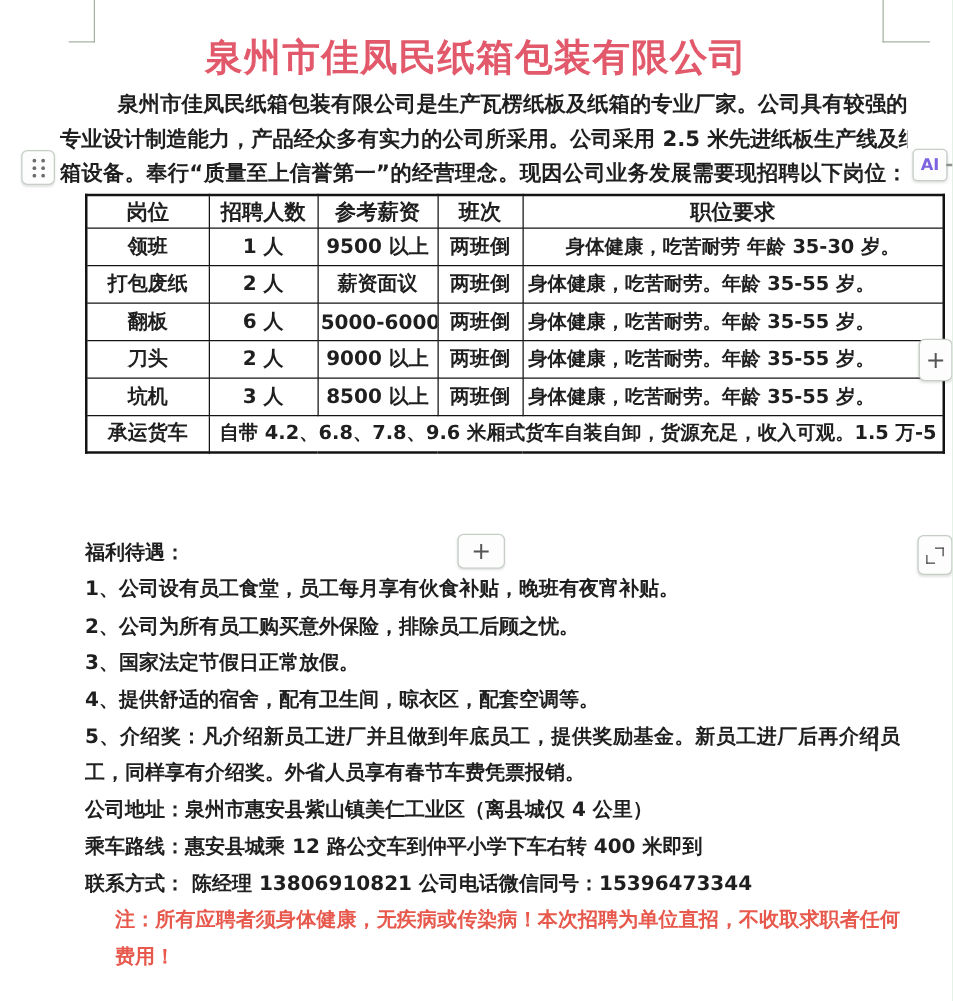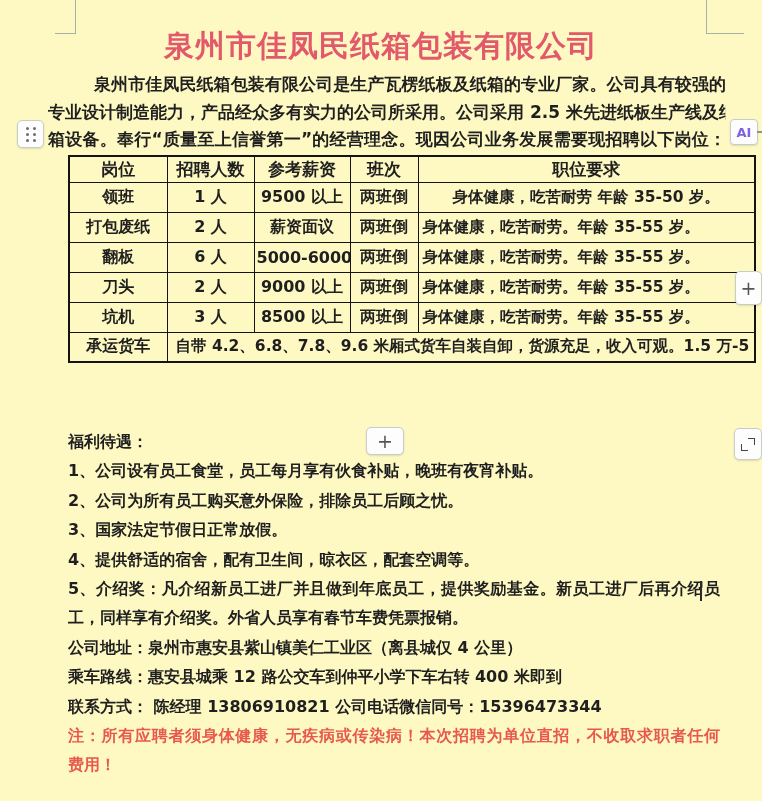--- a/index.html
+++ b/index.html
@@ -1,21 +1,21 @@
 <!DOCTYPE html>
 <html><head>
 <meta charset="utf-8">
 <style>
   * { margin: 0; padding: 0; box-sizing: border-box; }
   html, body { background: #d2e6d3; }
   body { font-family: "DejaVu Sans", sans-serif; }
   .page {
     position: relative;
     width: 762px; height: 801px;
-    background: #fef9c3;
+    background: #ffffff;
     overflow: hidden;
     color: #1f1f1f;
   }
   
   .crop { position: absolute; background: #a6b2a6; }
   
   .doc-title {
     position: absolute; left: 0; top: 26px; width: 762px;
     text-align: center;
     font-size: 30px; font-weight: 700; letter-spacing: 1px;
@@ -56,21 +56,21 @@
   
   .list {
     position: absolute; left: 68px; top: 431px; width: 652px;
   }
   .list .row {
     font-size: 16px; font-weight: 700;
     height: 29.4px; line-height: 22px;
     white-space: nowrap; overflow: hidden;
   }
   .list .row.justify { text-align: justify; text-align-last: justify; }
-  .list .row.red { color: #e7594d; }
+  .list .row.red { color: #e7594d; margin-left: 24px; }
   
   .caret { position: absolute; left: 700px; top: 581px; width: 2px; height: 20px; background: #2a2a2a; }
   
   .fbtn {
     position: absolute;
     background: #fcfdfc;
     border: 1px solid #c6cec6;
     border-radius: 5px;
     box-shadow: 0 1px 2px rgba(0,0,0,0.12);
     display: flex; align-items: center; justify-content: center;
@@ -126,21 +126,21 @@
       <td>招聘人数</td>
       <td>参考薪资</td>
       <td>班次</td>
       <td>职位要求</td>
     </tr>
     <tr>
       <td>领班</td>
       <td>1 人</td>
       <td>9500 以上</td>
       <td>两班倒</td>
-      <td class="req center">身体健康，吃苦耐劳 年龄 35-50 岁。</td>
+      <td class="req center">身体健康，吃苦耐劳 年龄 35-30 岁。</td>
     </tr>
     <tr>
       <td>打包废纸</td>
       <td>2 人</td>
       <td>薪资面议</td>
       <td>两班倒</td>
       <td class="req">身体健康，吃苦耐劳。年龄 35-55 岁。</td>
     </tr>
     <tr>
       <td>翻板</td>

